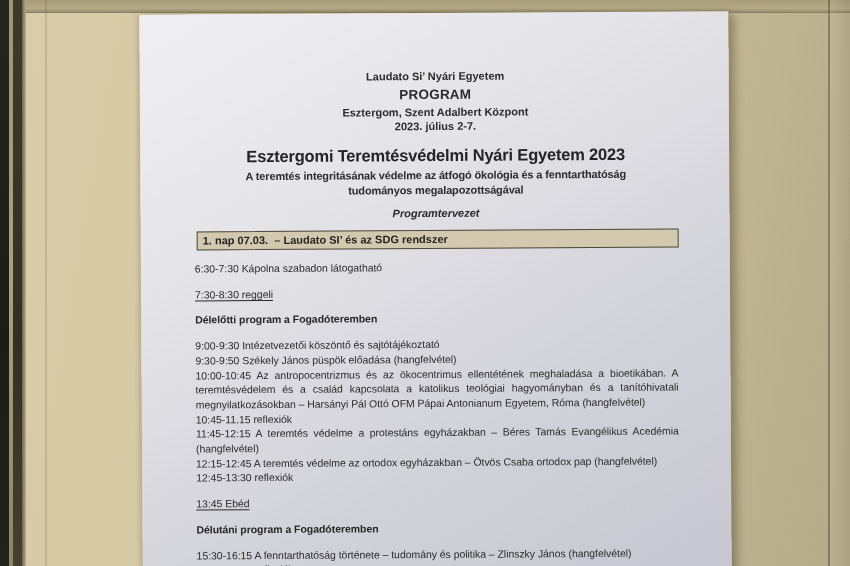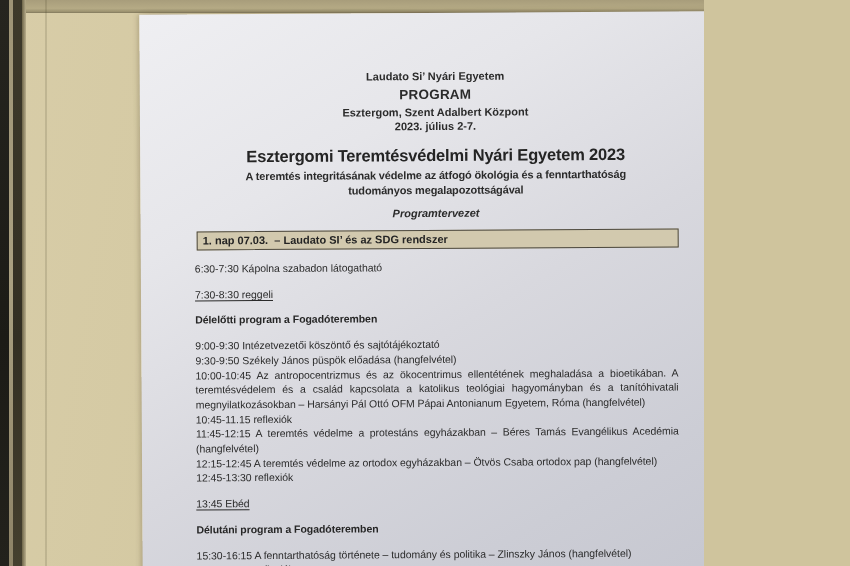--- a/index.html
+++ b/index.html
@@ -2,21 +2,21 @@
 <html><head>
 <meta charset="utf-8">
 <style>
   html,body{margin:0;padding:0;}
   body{
     width:850px;height:566px;overflow:hidden;
     font-family:"Liberation Sans",sans-serif;
     background:#cfc49d;
   }
   .scene{
-    position:relative;width:704px;height:566px;overflow:hidden;
+    position:relative;width:850px;height:566px;overflow:hidden;
     background:linear-gradient(100deg,#d8cda8 0%,#d3c8a1 40%,#c4b995 72%,#b6ab89 100%);
   }
   
   .top-band{
     position:absolute;left:0;top:0;width:850px;height:12px;
     background:linear-gradient(180deg,#a89d7b 0%,#b5aa85 70%,#998f6e 100%);
     border-bottom:1px solid #8a8163;
   }
   
   .lf1{position:absolute;left:0;top:0;width:9px;height:566px;

